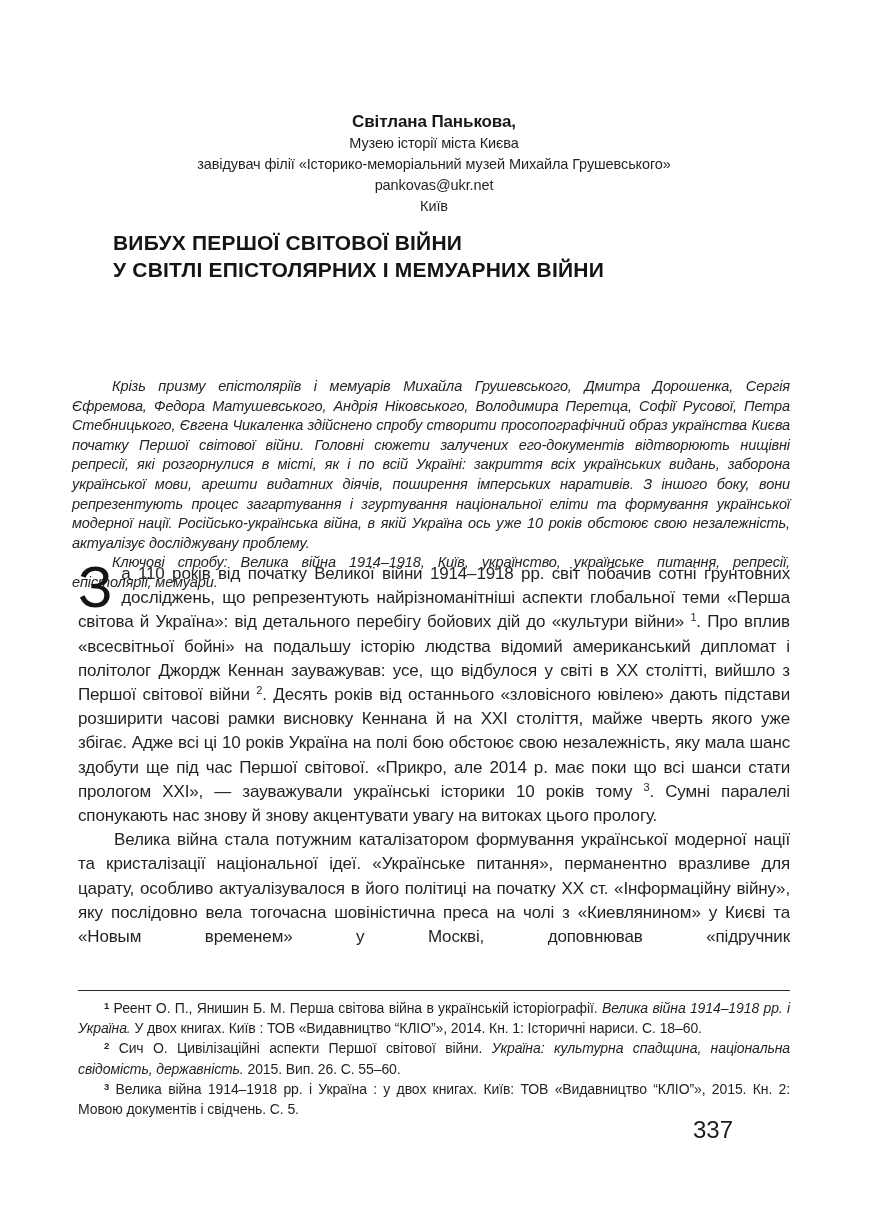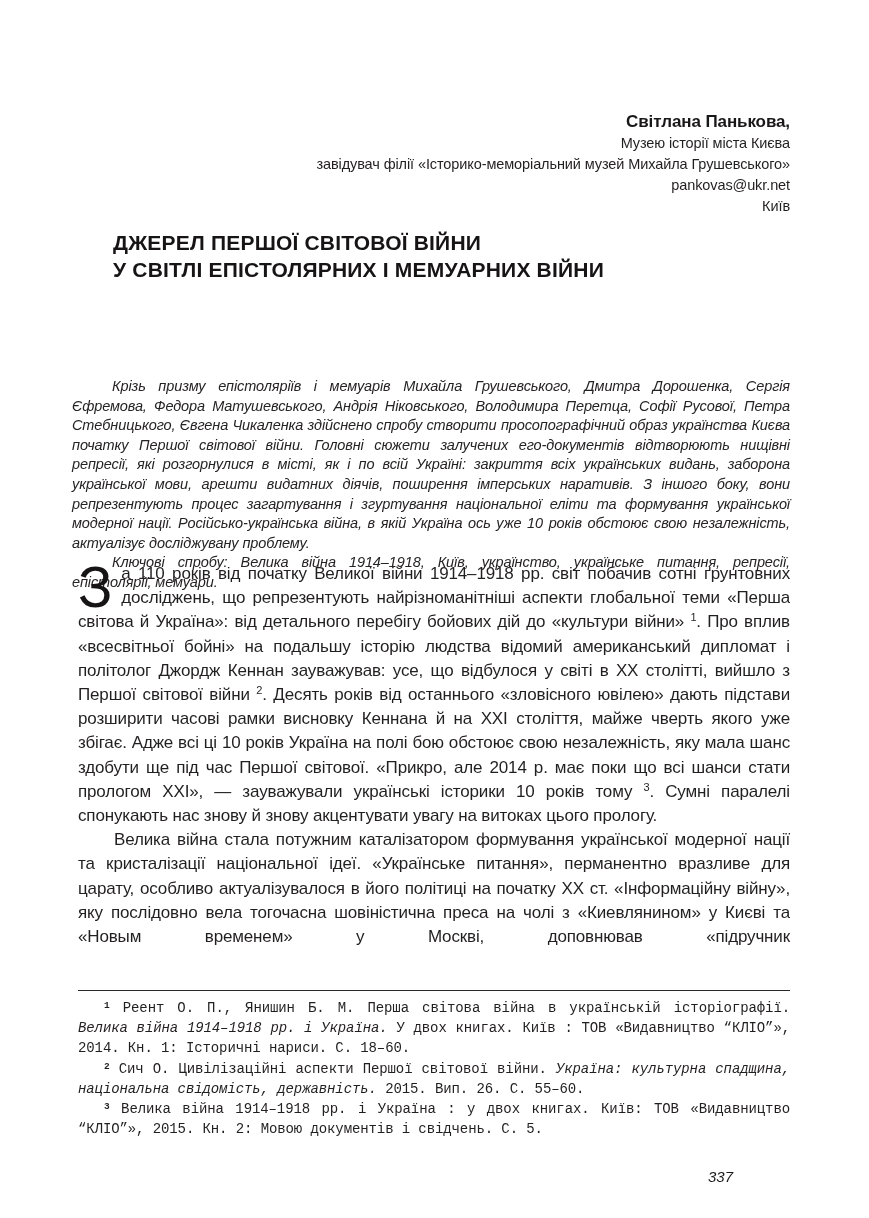--- a/index.html
+++ b/index.html
@@ -8,21 +8,21 @@
     width:869px;height:1218px;
     background:#ffffff;
     font-family:"Liberation Sans", sans-serif;
     color:#221f20;
     overflow:hidden;
     margin:0 auto;
   }
   
   .author-block{
     position:absolute;top:110px;right:79px;left:78px;
-    text-align:right;
+    text-align:center;
     font-size:14.5px;line-height:21px;
     letter-spacing:-0.1px;
   }
   .author-name{font-size:17px;font-weight:bold;line-height:23px;color:#1a1718;}
   
   .article-title{
     position:absolute;top:230px;left:113px;right:79px;
     margin:0;
     font-size:21px;font-weight:bold;line-height:26.5px;
     color:#171415;letter-spacing:0.2px;
@@ -59,45 +59,44 @@
   .fn-ref{font-size:11px;line-height:0;vertical-align:6px;}
   
   .footnotes{
     position:absolute;top:990px;left:78px;right:79px;
     border-top:1.5px solid #2a2a2a;
     padding-top:7px;
     font-size:14px;line-height:20.2px;
     text-align:justify;
     letter-spacing:-0.1px;
     color:#221f20;
-    font-family:Liberation Mono, monospace;
   }
   .footnotes p{margin:0;text-indent:26px;}
   .fn-marker{font-size:9.5px;line-height:0;vertical-align:4px;font-weight:bold;}
   
   .page-number{
-    position:absolute;top:1168px;right:136px;
-    font-size:15px;color:#1c1a1b;font-style:italic;
+    position:absolute;top:1116px;right:136px;
+    font-size:24px;color:#1c1a1b;
   }
 </style>
 </head>
 <body>
 
 <div class="page">
 
   <div class="author-block">
     <div class="author-name">Світлана Панькова,</div>
     <div>Музею історії міста Києва</div>
     <div>завідувач філії «Історико-меморіальний музей Михайла Грушевського»</div>
     <div>pankovas@ukr.net</div>
     <div>Київ</div>
   </div>
 
   <h1 class="article-title">
-    <div>ДЖЕРЕЛ ПЕРШОЇ СВІТОВОЇ ВІЙНИ</div>
+    <div>ВИБУХ ПЕРШОЇ СВІТОВОЇ ВІЙНИ</div>
     <div>У СВІТЛІ ЕПІСТОЛЯРНИХ І МЕМУАРНИХ ВІЙНИ</div>
   </h1>
 
   <section class="abstract">
     <p>Крізь призму епістоляріїв і мемуарів Михайла Грушевського, Дмитра Дорошенка, Сергія Єфремова, Федора Матушевського, Андрія Ніковського, Володимира Перетца, Софії Русової, Петра Стебницького, Євгена Чикаленка здійснено спробу створити просопографічний образ українства Києва початку Першої світової війни. Головні сюжети залучених его-документів відтворюють нищівні репресії, які розгорнулися в місті, як і по всій Україні: закриття всіх українських видань, заборона української мови, арешти видатних діячів, поширення імперських наративів. З іншого боку, вони репрезентують процес загартування і згуртування національної еліти та формування української модерної нації. Російсько-українська війна, в якій Україна ось уже 10 років обстоює свою незалежність, актуалізує досліджувану проблему.</p>
     <p><span>Ключові спробу:</span><span> Велика війна 1914–1918, Київ, українство, українське питання, репресії, епістолярії, мемуари.</span></p>
   </section>
 
   <main class="body-text">
     <p class="para-first"><span class="dropcap">З</span><span>а 110 років від початку Великої війни 1914–1918 рр. світ побачив сотні ґрунтовних досліджень, що репрезентують найрізноманітніші аспекти глобальної теми «Перша світова й Україна»: від детального перебігу бойових дій до «культури війни» </span><sup class="fn-ref">1</sup><span>. Про вплив «всесвітньої бойні» на подальшу історію людства відомий американський дипломат і політолог Джордж Кеннан зауважував: усе, що відбулося у світі в ХХ столітті, вийшло з Першої світової війни </span><sup class="fn-ref">2</sup><span>. Десять років від останнього «зловісного ювілею» дають підстави розширити часові рамки висновку Кеннана й на ХХІ століття, майже чверть якого уже збігає. Адже всі ці 10 років Україна на полі бою обстоює свою незалежність, яку мала шанс здобути ще під час Першої світової. «Прикро, але 2014 р. має поки що всі шанси стати прологом ХХІ», — зауважували українські історики 10 років тому </span><sup class="fn-ref">3</sup><span>. Сумні паралелі спонукають нас знову й знову акцентувати увагу на витоках цього прологу.</span></p>

